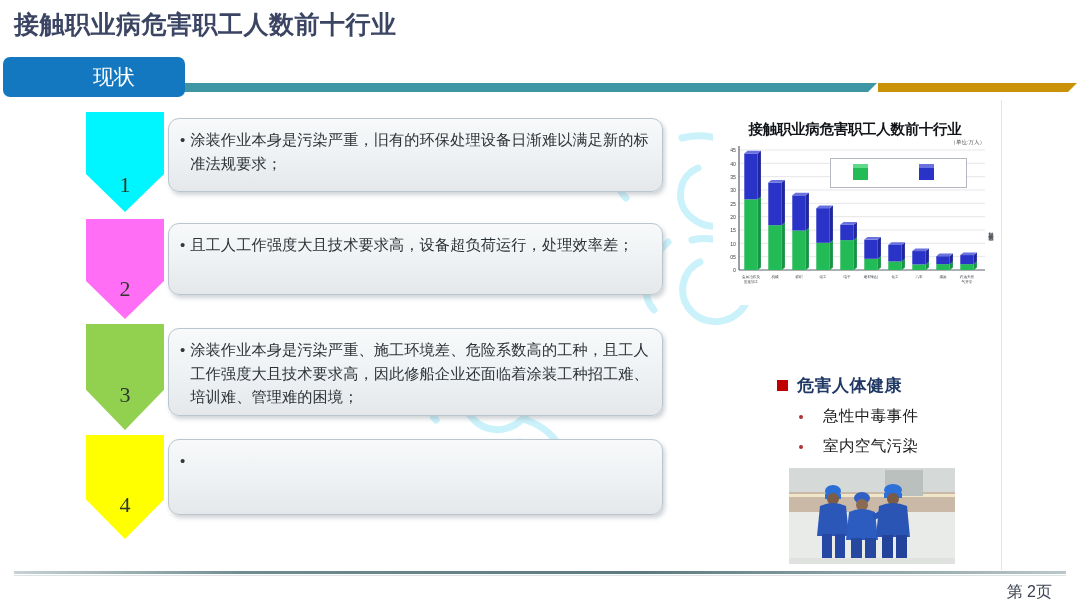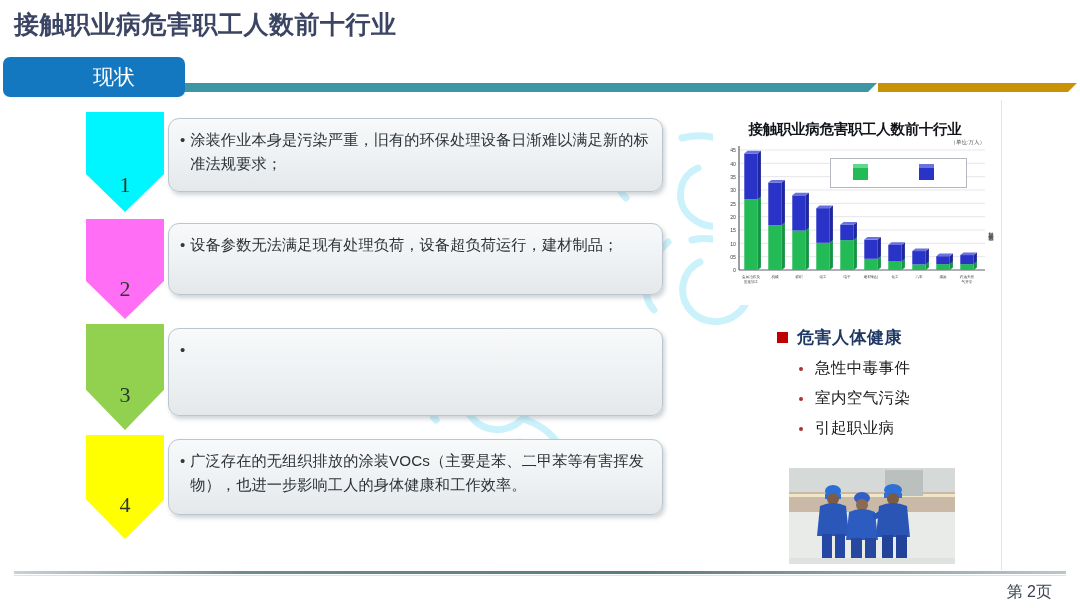--- a/index.html
+++ b/index.html
@@ -211,36 +211,37 @@
     position: absolute;
     left: 72px;
     top: 226px;
     width: 220px;
   }
   #hazard-head {
     display: flex;
     align-items: center;
     gap: 9px;
     margin-bottom: 9px;
+    margin-top: 48px;
   }
   #hazard-head-square {
     width: 11px; height: 11px;
     background: #c00000;
     flex: 0 0 auto;
   }
   #hazard-head-text {
     font-size: 17px;
     font-weight: bold;
     color: #1f3864;
     letter-spacing: 0.5px;
   }
   .hazard-item {
     display: flex;
     align-items: center;
-    gap: 12px;
+    gap: 20px;
     margin: 0 0 9px 22px;
   }
   .hazard-dot {
     width: 4px; height: 4px;
     background: #a33;
     border-radius: 50%;
     flex: 0 0 auto;
   }
   .hazard-text {
     font-size: 15.5px;
@@ -327,42 +328,42 @@
         </div>
       </div>
     </div>
 
     <div class="row" style="top:115px;">
       <div class="chevron" style="height:100px;background:#ff6ef4;"></div>
       <div class="chev-num" style="top:57px;">2</div>
       <div class="txtbox" style="top:4px;height:72px;">
         <div class="txtbox-inner">
           <span class="bullet-dot">•</span>
-          <span class="txtbox-text">设备参数无法满足现有处理负荷，设备超负荷运行，建材制品；</span>
+          <span class="txtbox-text">且工人工作强度大且技术要求高，设备超负荷运行，处理效率差；</span>
         </div>
       </div>
     </div>
 
     <div class="row" style="top:220px;">
       <div class="chevron" style="height:106px;background:#92d050;"></div>
       <div class="chev-num" style="top:58px;">3</div>
       <div class="txtbox" style="top:4px;height:88px;">
         <div class="txtbox-inner">
           <span class="bullet-dot">•</span>
+          <span class="txtbox-text">涂装作业本身是污染严重、施工环境差、危险系数高的工种，且工人工作强度大且技术要求高，因此修船企业还面临着涂装工种招工难、培训难、管理难的困境；</span>
         </div>
       </div>
     </div>
 
     <div class="row" style="top:331px;">
       <div class="chevron" style="height:104px;background:#ffff00;"></div>
       <div class="chev-num" style="top:57px;">4</div>
       <div class="txtbox" style="top:4px;height:76px;">
         <div class="txtbox-inner">
           <span class="bullet-dot">•</span>
-          <span class="txtbox-text">广泛存在的无组织排放的涂装VOCs（主要是苯、二甲苯等有害挥发物），也进一步影响工人的身体健康和工作效率。</span>
         </div>
       </div>
     </div>
 
   </div>
 
   <div id="right-panel">
 
     <div id="chart-card">
       <div id="chart-title">接触职业病危害职工人数前十行业</div>

